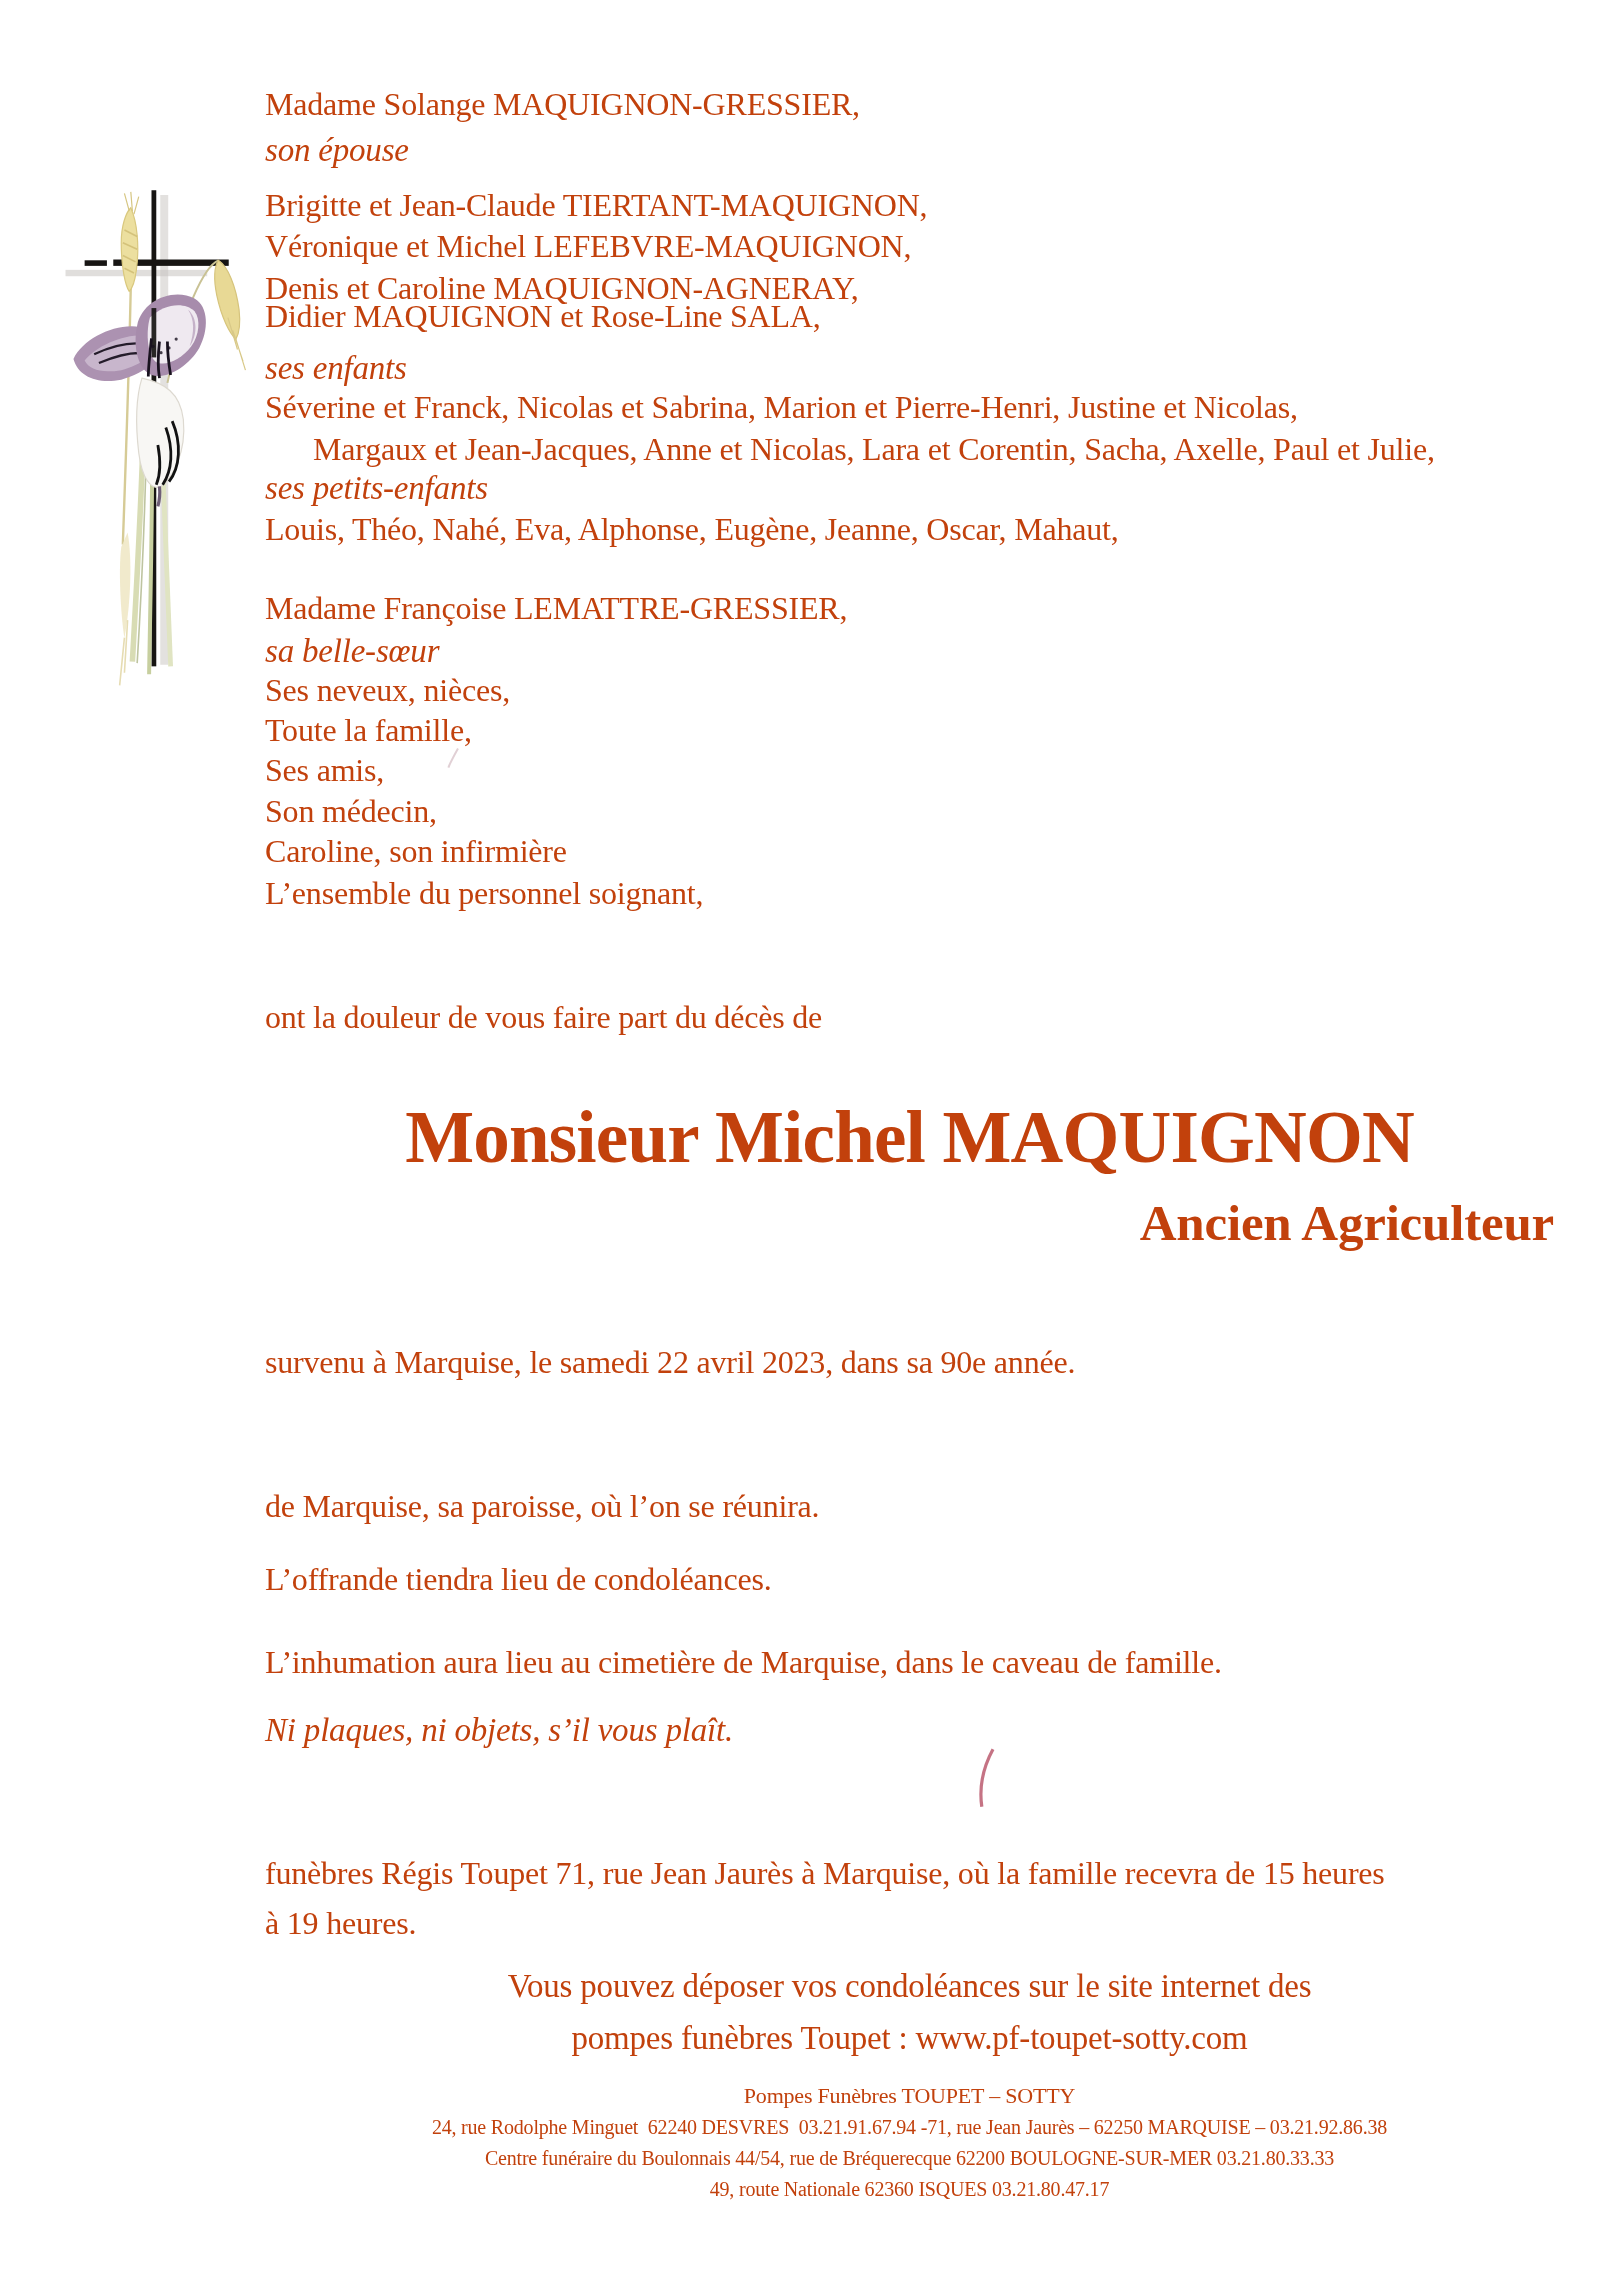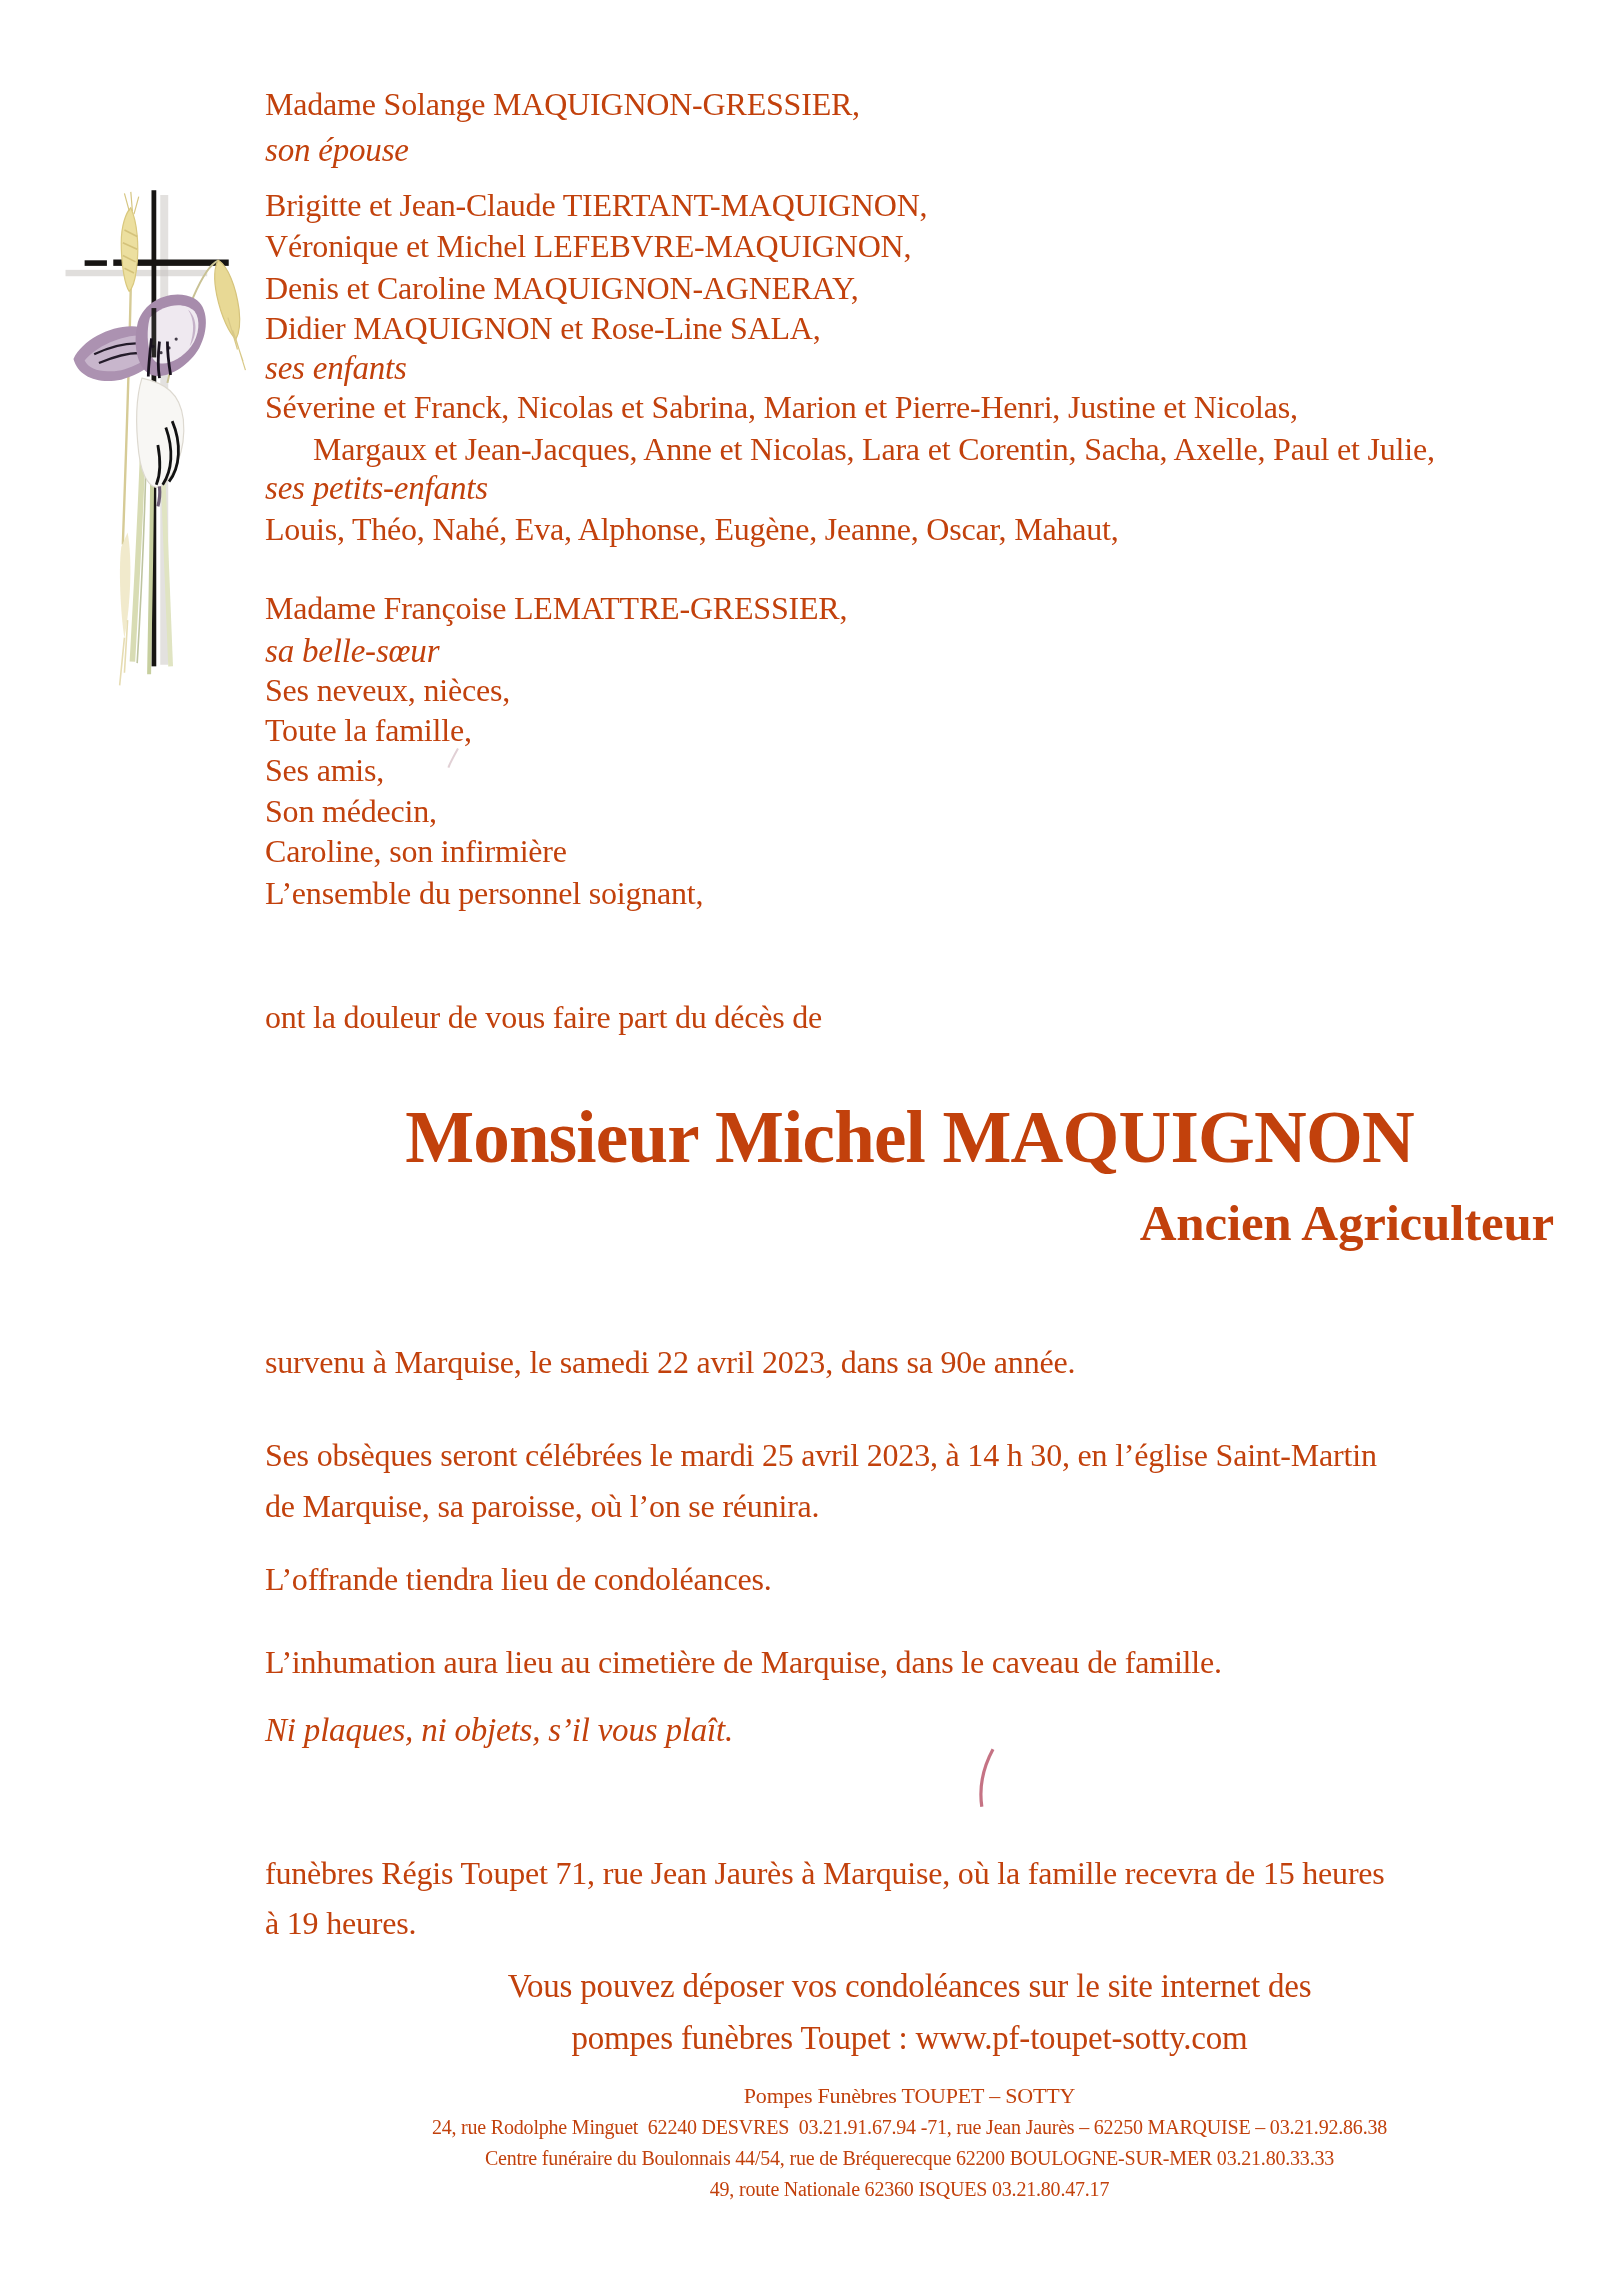--- a/index.html
+++ b/index.html
@@ -79,21 +79,21 @@
     <path d="M148,298 C158,326 156,352 144,370 M156,290 C168,318 166,348 152,366 M138,320 C142,342 141,358 136,370" stroke="#121212" stroke-width="3.5" fill="none"></path>
     <path d="M140,372 C141,382 140,390 138,397" stroke="#6e5e76" stroke-width="4" fill="none"></path>
   </svg>
 
   <div class="t" style="top:88px">Madame Solange MAQUIGNON-GRESSIER,</div>
   <div class="t label" style="top:133px">son épouse</div>
 
   <div class="t" style="top:189px">Brigitte et Jean-Claude TIERTANT-MAQUIGNON,</div>
   <div class="t" style="top:230px">Véronique et Michel LEFEBVRE-MAQUIGNON,</div>
   <div class="t" style="top:272px">Denis et Caroline MAQUIGNON-AGNERAY,</div>
-  <div class="t" style="top:312px">Didier MAQUIGNON et Rose-Line SALA,</div>
+  <div class="t" style="top:300px">Didier MAQUIGNON et Rose-Line SALA,</div>
   <div class="t label" style="top:351px">ses enfants</div>
 
   <div class="t" style="top:391px">Séverine et Franck, Nicolas et Sabrina, Marion et Pierre-Henri, Justine et Nicolas,</div>
   <div class="t indent" style="top:433px">Margaux et Jean-Jacques, Anne et Nicolas, Lara et Corentin, Sacha, Axelle, Paul et Julie,</div>
   <div class="t label" style="top:471px">ses petits-enfants</div>
 
   <div class="t" style="top:513px">Louis, Théo, Nahé, Eva, Alphonse, Eugène, Jeanne, Oscar, Mahaut,</div>
 
   <div class="t" style="top:592px">Madame Françoise LEMATTRE-GRESSIER,</div>
   <div class="t label" style="top:634px">sa belle-sœur</div>
@@ -107,21 +107,20 @@
 
   <svg class="artifact" viewBox="0 0 20 30" aria-hidden="true">
     <path d="M15,3 C10,12 5,21 3,27" stroke="#c9a9b2" stroke-width="2.5" fill="none" opacity="0.55"></path>
   </svg>
 
   <div class="t" style="top:1001px">ont la douleur de vous faire part du décès de</div>
   <div class="t center title" style="top:1100px">Monsieur Michel MAQUIGNON</div>
   <div class="t center subtitle" style="top:1197px">Ancien Agriculteur</div>
 
   <div class="t" style="top:1346px">survenu à Marquise, le samedi 22 avril 2023, dans sa 90e année.</div>
-  <div class="t" style="top:1439px">Ses obsèques seront célébrées le mardi 25 avril 2023, à 14 h 30, en l’église Saint-Martin</div>
   <div class="t" style="top:1490px">de Marquise, sa paroisse, où l’on se réunira.</div>
   <div class="t" style="top:1563px">L’offrande tiendra lieu de condoléances.</div>
   <div class="t" style="top:1646px">L’inhumation aura lieu au cimetière de Marquise, dans le caveau de famille.</div>
   <div class="t label" style="top:1713px">Ni plaques, ni objets, s’il vous plaît.</div>
 
   <svg class="slash" viewBox="0 0 40 80" aria-hidden="true">
     <path d="M30,4 C18,26 12,48 16,76" stroke="#bb5a6e" stroke-width="4" fill="none" opacity="0.85"></path>
   </svg>
 
   <div class="t" style="top:1857px">funèbres Régis Toupet 71, rue Jean Jaurès à Marquise, où la famille recevra de 15 heures</div>

